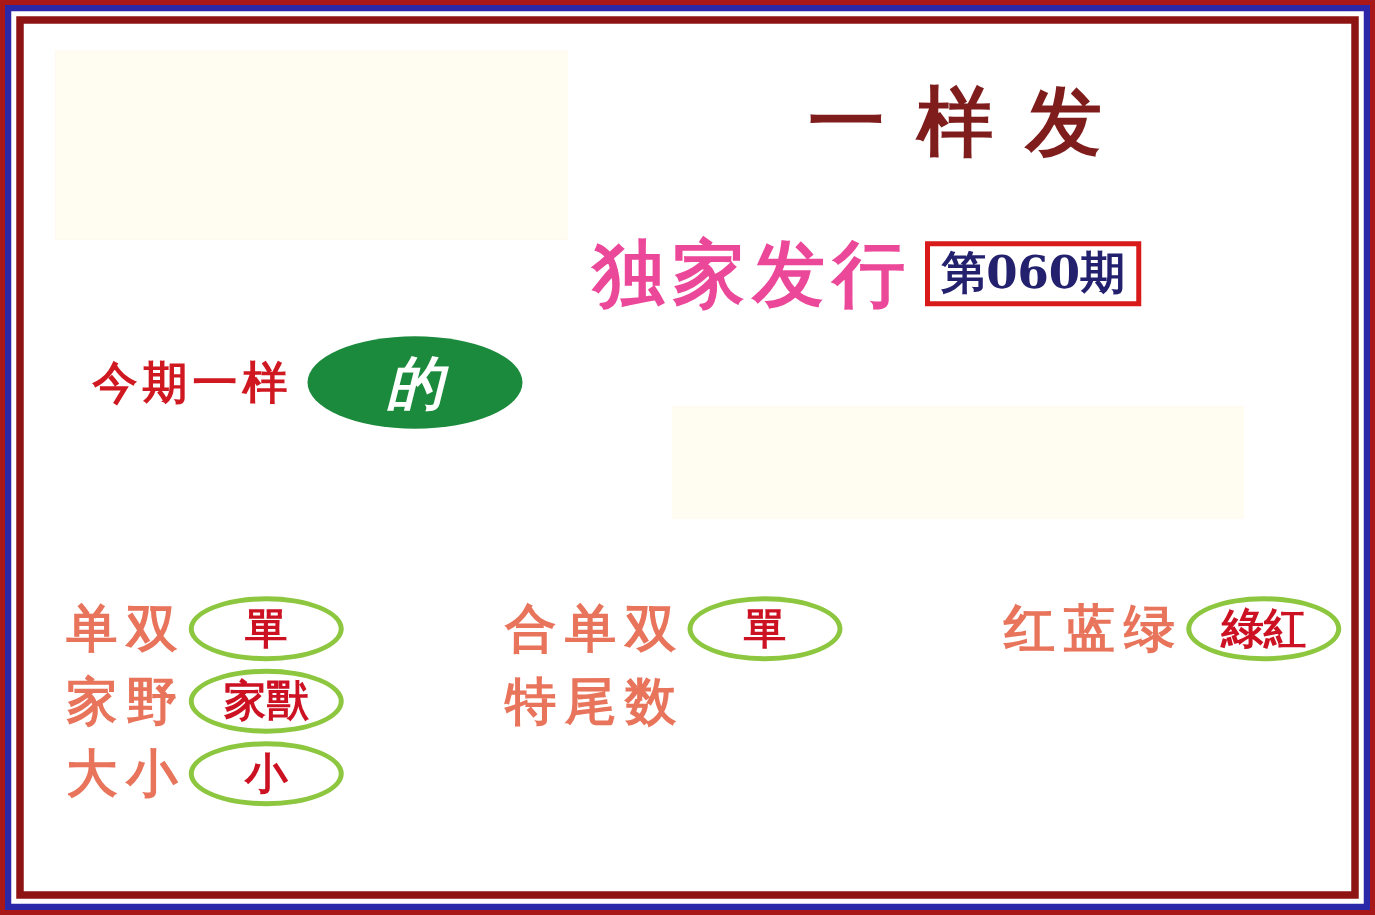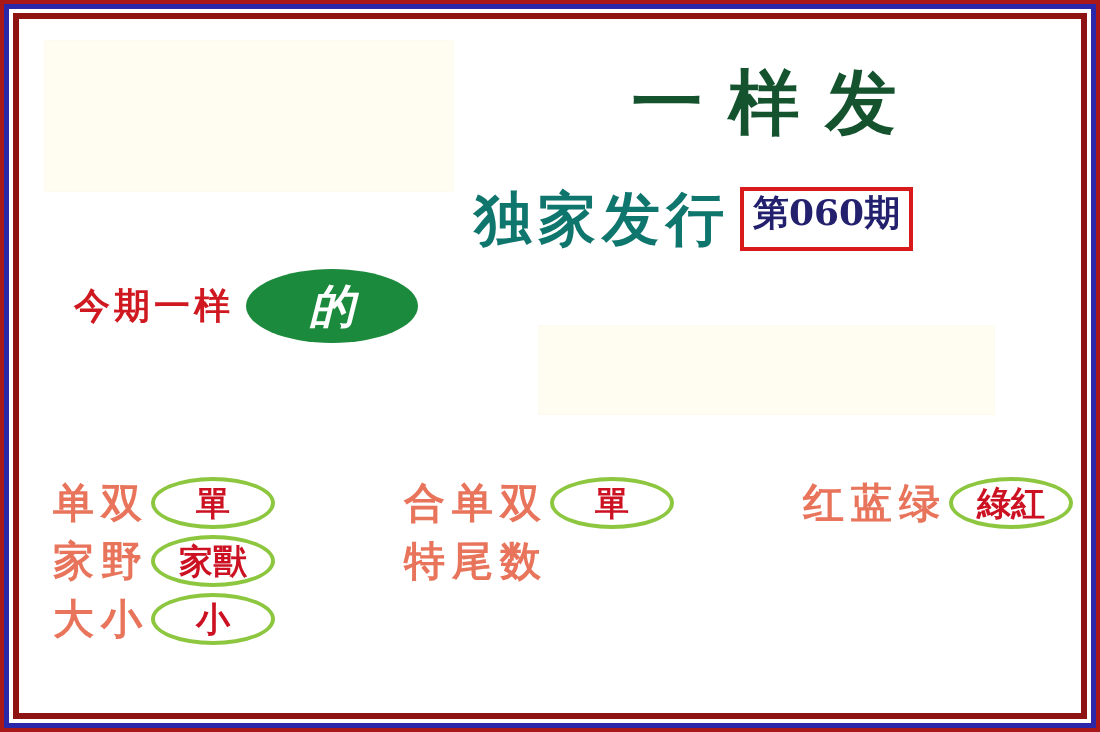--- a/index.html
+++ b/index.html
@@ -66,52 +66,52 @@
   #cream-panel-right { left: 519px; top: 306px; width: 455px; height: 88px; }
 
   
   #masthead-title {
     position: absolute;
     left: 455px;
     top: 48px;
     width: 580px;
     text-align: center;
     font-family: "DejaVu Sans", sans-serif;
-    font-size: 71px;
-    font-weight: bold;
-    line-height: 1;
-    color: #14532d;
+    font-size: 61px;
+    font-weight: bold;
+    line-height: 1;
+    color: #7f1d1d;
     letter-spacing: 26px;
     text-indent: 26px;
     white-space: nowrap;
   }
   #masthead-subline {
     position: absolute;
     left: 455px;
     top: 168px;
     width: 600px;
     height: 64px;
     display: flex;
     align-items: center;
     justify-content: flex-start;
   }
   #masthead-subtitle {
     font-family: "DejaVu Serif", serif;
     font-size: 58px;
     font-weight: bold;
     line-height: 1;
-    color: #0f766e;
+    color: #ec4899;
     letter-spacing: 6px;
     white-space: nowrap;
   }
   #issue-badge {
     margin-left: 10px;
     border: 4px solid #d81a1a;
     background: #ffffff;
-    padding: 3px 9px 16px 9px;
+    padding: 3px 9px 4px 9px;
     font-family: "DejaVu Serif", serif;
     font-size: 36px;
     font-weight: bold;
     line-height: 1.05;
     color: #23206e;
     white-space: nowrap;
   }
 
   
   #slogan-row {

